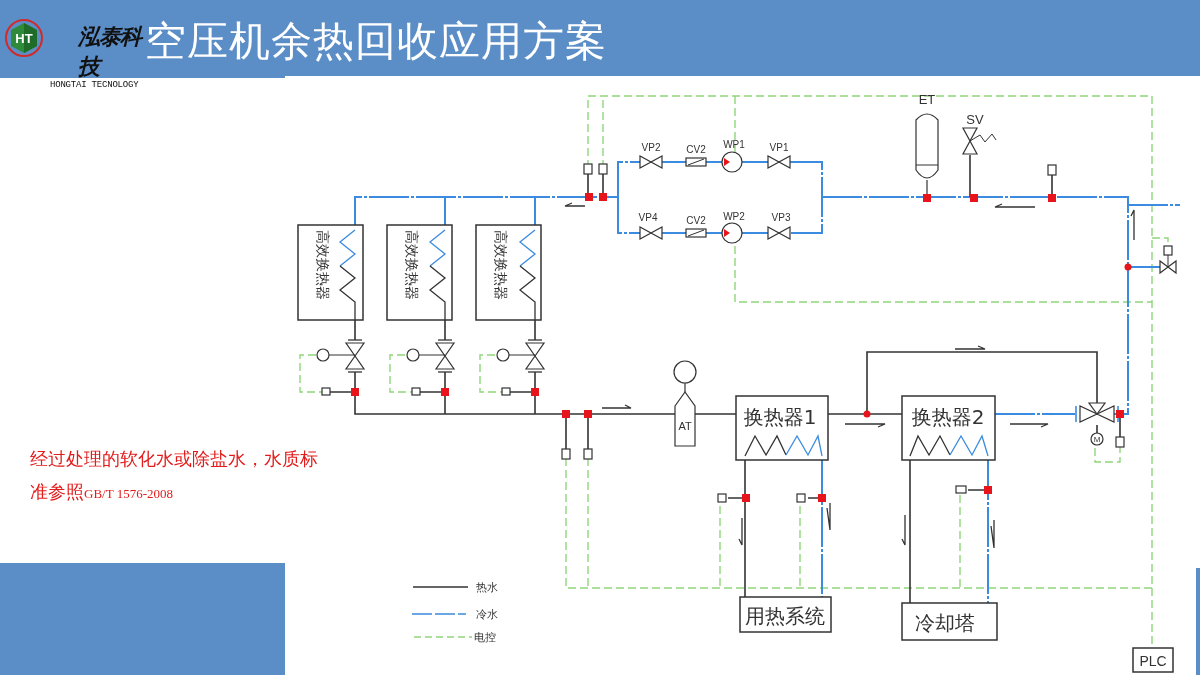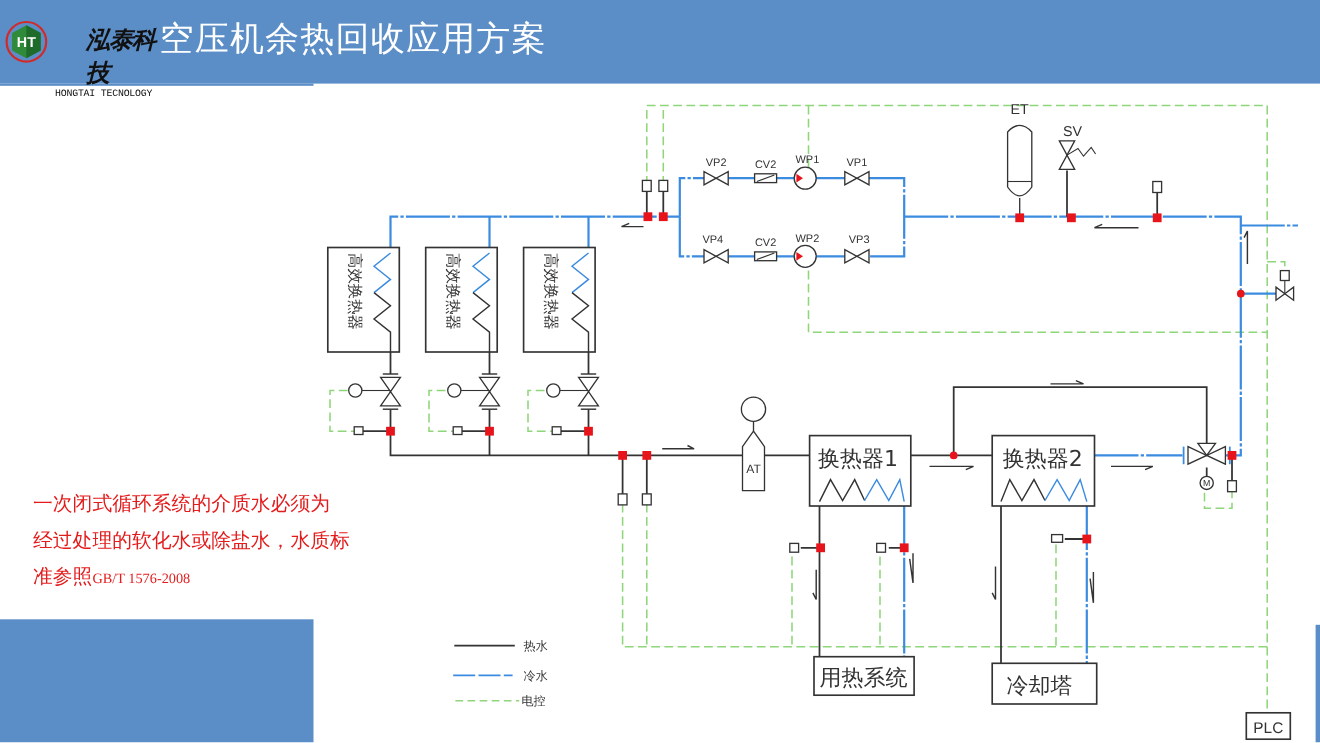--- a/index.html
+++ b/index.html
@@ -2,21 +2,21 @@
 <html><head>
 <meta charset="utf-8">
 <style>
   html,body{margin:0;padding:0;}
   body{width:1200px;height:675px;position:relative;overflow:hidden;background:#ffffff;font-family:"DejaVu Sans",sans-serif;}
   .header{position:absolute;left:0;top:0;width:1200px;height:76px;background:#5b8ec7;}
   .header-left-ext{position:absolute;left:0;top:76px;width:285px;height:2px;background:#5b8ec7;}
   .logo{position:absolute;left:4px;top:10px;width:150px;height:56px;}
   .logo-text{position:absolute;left:46px;top:12px;font-family:"DejaVu Sans",sans-serif;font-weight:bold;font-style:italic;font-size:22px;color:#111;letter-spacing:-1px;margin-left:28px;}
   .logo-sub{position:absolute;left:46px;top:42px;font-family:Liberation Mono, monospace;font-size:9px;color:#111;letter-spacing:-0.2px;margin-top:28px;}
-  .title{position:absolute;left:145px;top:14px;font-family:Liberation Serif, serif;font-size:31px;color:#ffffff;letter-spacing:1px;}
+  .title{position:absolute;left:145px;top:14px;font-family:Liberation Serif, serif;font-size:41px;color:#ffffff;letter-spacing:1px;}
   .note{position:absolute;left:30px;top:442px;width:380px;color:#e31b1b;font-family:"DejaVu Sans",sans-serif;font-size:18px;line-height:33px;}
   .note .latin{font-family:"Liberation Serif",serif;font-size:13px;}
   .blue-block{position:absolute;left:0;top:563px;width:285px;height:112px;background:#5b8ec7;}
   .blue-strip{position:absolute;left:1196px;top:568px;width:4px;height:107px;background:#5b8ec7;}
   svg.diagram{position:absolute;left:0;top:0;}
   .lbl{font-family:"Liberation Sans",sans-serif;fill:#333;}
   .cjk{font-family:"DejaVu Sans",sans-serif;fill:#333;}
 </style>
 </head>
 <body>
@@ -30,21 +30,20 @@
     <polygon points="20,13 33,20 33,36 20,43 7,36 7,20" fill="#2f8a3a"></polygon>
     <polygon points="20,13 33,20 33,36 20,43" fill="#1f6b2a"></polygon>
     <text x="20" y="33" text-anchor="middle" font-family="Liberation Sans, sans-serif" font-size="13" font-weight="bold" fill="#ffffff">HT</text>
   </svg>
   <span class="logo-text">泓泰科技</span>
   <span class="logo-sub">HONGTAI TECNOLOGY</span>
 </div>
 <div class="title">空压机余热回收应用方案</div>
 
 <div class="note">
-  <div>一次闭式循环系统的介质水必须为</div>
   <div>经过处理的软化水或除盐水，水质标</div>
   <div><span>准参照</span><span class="latin">GB/T 1576-2008</span></div>
 </div>
 
 <div class="blue-block"></div>
 <div class="blue-strip"></div>
 
 <svg class="diagram" width="1200" height="675" viewBox="0 0 1200 675">
   <defs>
     <style>

